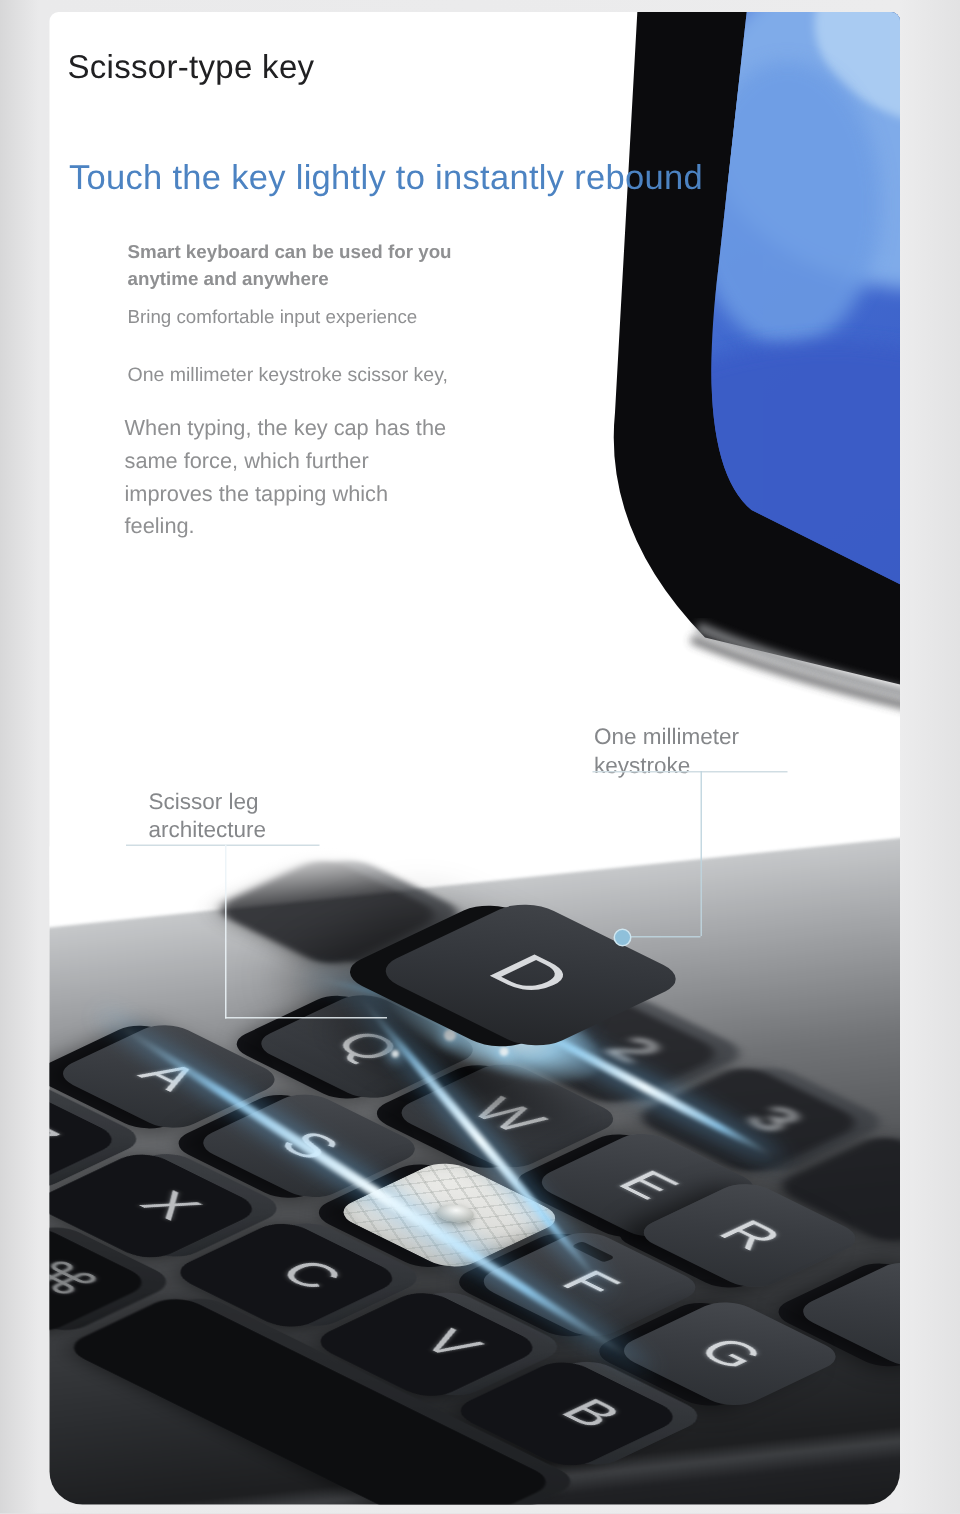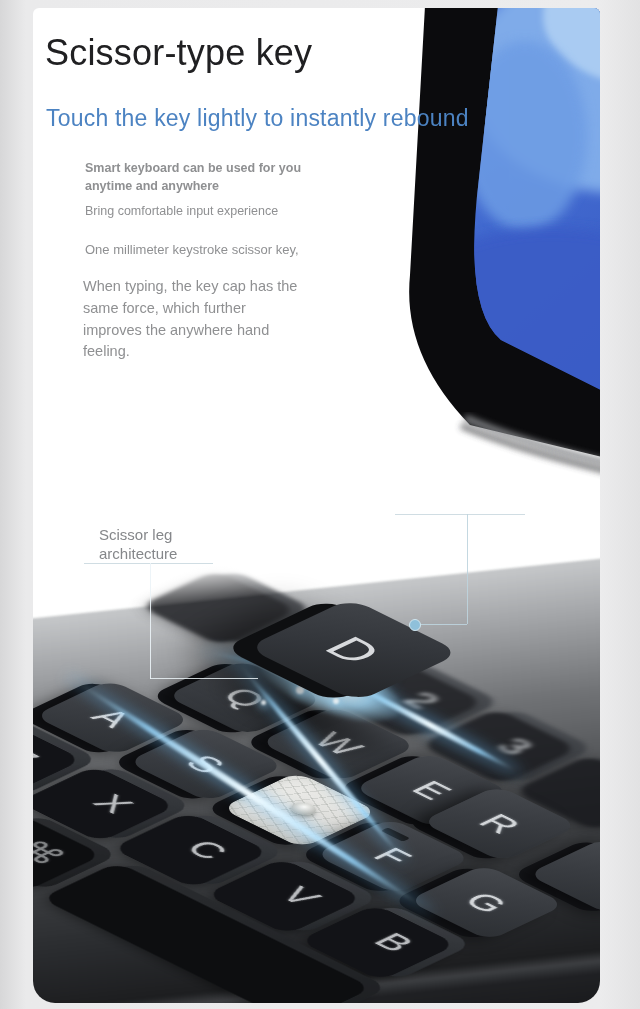--- a/index.html
+++ b/index.html
@@ -3,21 +3,21 @@
 <meta charset="utf-8">
 <style>
   html,body{margin:0;padding:0;background:#dcdcdd;}
   .stage{position:relative;width:640px;height:1009px;margin:0 auto;overflow:hidden;
          background:linear-gradient(90deg,#d7d7d8 0px,#eaeaeb 26px,#ececed 600px,#e2e2e3 640px);
          font-family:"Liberation Sans","DejaVu Sans",sans-serif;}
   .card{position:absolute;left:33px;top:8px;width:567px;height:995px;background:#fff;
         border-radius:6px 6px 22px 22px;overflow:hidden;}
 
   
-  .title{position:absolute;left:12px;top:24px;font-size:36px;color:#202022;letter-spacing:.2px;z-index:10;}
+  .title{position:absolute;left:12px;top:24px;font-size:22px;color:#202022;letter-spacing:.2px;z-index:10;}
   .subtitle{position:absolute;left:13px;top:67px;font-size:23px;color:#4c83c2;letter-spacing:.2px;z-index:10;margin-top:30px;}
   .para{position:absolute;color:#8f9092;z-index:10;}
   .p1{left:52px;top:152px;width:262px;font-size:12.5px;line-height:1.4;font-weight:bold;}
   .p2{left:52px;top:196px;width:262px;font-size:12.5px;}
   .p3{left:52px;top:234px;width:270px;font-size:13px;}
   .p4{left:50px;top:268px;width:218px;font-size:14.5px;line-height:1.5;}
 
   
   .callout{position:absolute;color:#85878a;font-size:15px;line-height:1.28;z-index:12;}
   .co-left-label{left:66px;top:517px;}
@@ -229,29 +229,33 @@
       <div class="cap">
         <span>D</span>
       </div>
     </div>
 
     <div class="title">Scissor-type key</div>
     <div class="subtitle">Touch the key lightly to instantly rebound</div>
     <div class="para p1">Smart keyboard can be used for you anytime and anywhere</div>
     <div class="para p2">Bring comfortable input experience</div>
     <div class="para p3">One millimeter keystroke scissor key,</div>
-    <div class="para p4">When typing, the key cap has the same force, which further improves the anywhere hand feeling.</div>
+    <div class="para p4">When typing, the key cap has the same force, which further improves the tapping which feeling.</div>
 
     <div class="callout co-left-label">
       <div>Scissor leg</div>
       <div>architecture</div>
     </div>
     <div class="co-line co-left-underline"></div>
     <div class="co-line co-left-v"></div>
     <div class="co-line co-left-h"></div>
 
+    <div class="callout co-right-label">
+      <div>One millimeter</div>
+      <div>keystroke</div>
+    </div>
     <div class="co-line co-right-underline"></div>
     <div class="co-line co-right-v"></div>
     <div class="co-line co-right-h"></div>
     <div class="co-dot"></div>
 
   </div>
 </div>
 
 </body></html>

